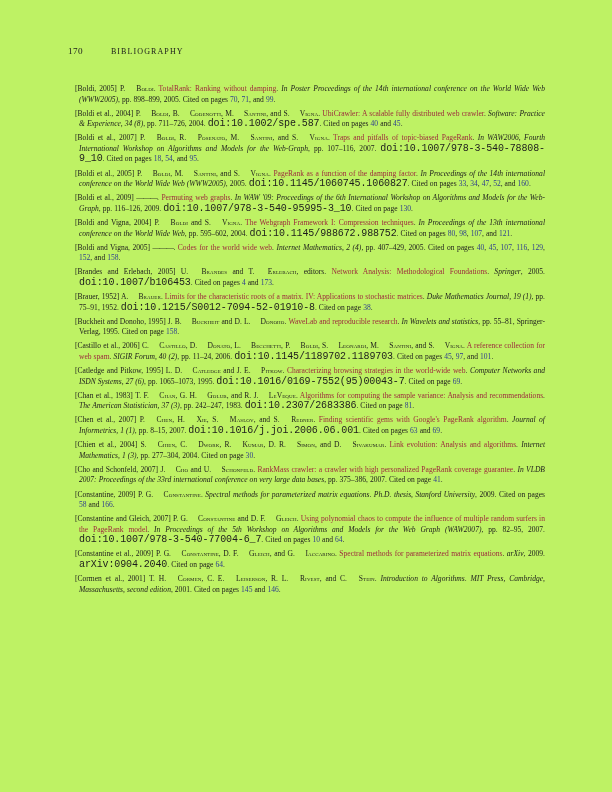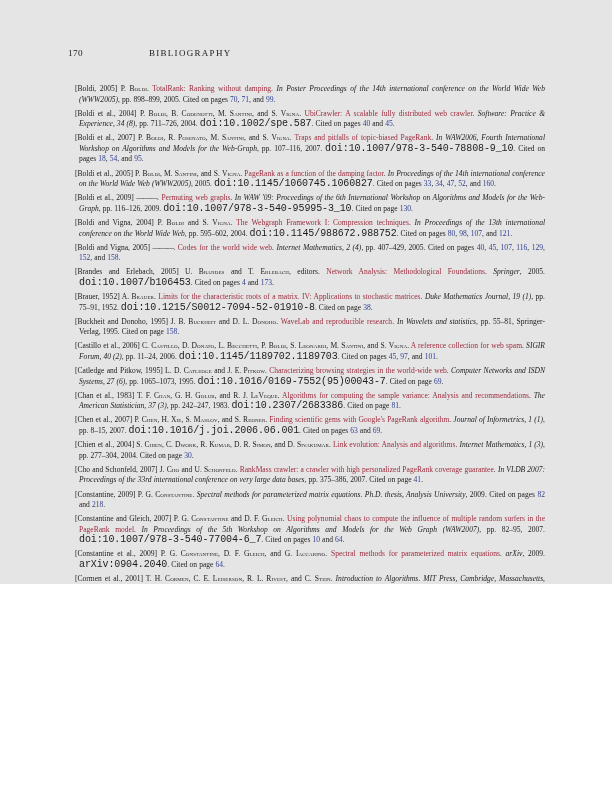--- a/index.html
+++ b/index.html
@@ -4,22 +4,22 @@
 <title>Bibliography</title>
 <style>
   html, body {
     margin: 0;
     padding: 0;
     background: #ffffff;
   }
   .page {
     position: relative;
     width: 612px;
-    height: 584px;
-    background: #e5e5e5;
+    height: 792px;
+    background: #bef264;
     font-family: "Liberation Serif", "DejaVu Serif", serif;
     color: #1a1a1a;
     overflow: hidden;
     box-sizing: border-box;
   }
 
   
   .runhead {
     position: absolute;
     top: 44px;
@@ -33,24 +33,23 @@
   }
   .folio {
     font-variant: small-caps;
     font-size: 9.2px;
     letter-spacing: 0.04em;
     color: #1a1a1a;
   }
   .runhead-title {
     font-variant: small-caps;
     text-transform: lowercase;
-    font-size: 13px;
+    font-size: 11px;
     letter-spacing: 0.1em;
     color: #1a1a1a;
-    margin-left: 38px;
   }
 
   
   .biblist {
     position: absolute;
     top: 84px;
     left: 68px;
     width: 477px;
   }
   .bibentry {
@@ -66,20 +65,21 @@
   }
   .bibentry:last-child { margin-bottom: 0; }
 
   
   .lbl { white-space: nowrap; margin-left: 7px; }
 
   
   .sc {
     font-variant: small-caps;
     letter-spacing: 0.012em;
+    margin-left: 8px;
   }
 
   
   .ttl {
     color: #9c2a3c;
   }
   
   .it { font-style: italic; }
 
   
@@ -116,19 +116,19 @@
       <div class="bibentry"><span class="lbl">[Boldi and Vigna, 2005]</span> <span><span class="rep">———</span></span>. <span class="ttl">Codes for the world wide web</span>. <span class="it">Internet Mathematics, 2 (4)</span>, <span>pp. 407–429</span>, <span>2005</span>. <span>Cited on pages</span> <span class="pg">40</span>, <span class="pg">45</span>, <span class="pg">107</span>, <span class="pg">116</span>, <span class="pg">129</span>, <span class="pg">152</span>, and <span class="pg">158</span>.</div>
       <div class="bibentry"><span class="lbl">[Brandes and Erlebach, 2005]</span> <span>U. <span class="sc">Brandes</span> and T. <span class="sc">Erlebach</span>, editors</span>. <span class="ttl">Network Analysis: Methodological Foundations</span>. <span class="it">Springer</span>, <span>2005</span>. <span class="mono">doi:10.1007/b106453</span>. <span>Cited on pages</span> <span class="pg">4</span> and <span class="pg">173</span>.</div>
       <div class="bibentry"><span class="lbl">[Brauer, 1952]</span> <span>A. <span class="sc">Brauer</span></span>. <span class="ttl">Limits for the characteristic roots of a matrix. IV: Applications to stochastic matrices</span>. <span class="it">Duke Mathematics Journal, 19 (1)</span>, <span>pp. 75–91</span>, <span>1952</span>. <span class="mono">doi:10.1215/S0012-7094-52-01910-8</span>. <span>Cited on page</span> <span class="pg">38</span>.</div>
       <div class="bibentry"><span class="lbl">[Buckheit and Donoho, 1995]</span> <span>J. B. <span class="sc">Buckheit</span> and D. L. <span class="sc">Donoho</span></span>. <span class="ttl">WaveLab and reproducible research</span>. <span class="it">In Wavelets and statistics</span>, <span>pp. 55–81</span>, <span>Springer-Verlag</span>, <span>1995</span>. <span>Cited on page</span> <span class="pg">158</span>.</div>
       <div class="bibentry"><span class="lbl">[Castillo et al., 2006]</span> <span>C. <span class="sc">Castillo</span>, D. <span class="sc">Donato</span>, L. <span class="sc">Becchetti</span>, P. <span class="sc">Boldi</span>, S. <span class="sc">Leonardi</span>, M. <span class="sc">Santini</span>, and S. <span class="sc">Vigna</span></span>. <span class="ttl">A reference collection for web spam</span>. <span class="it">SIGIR Forum, 40 (2)</span>, <span>pp. 11–24</span>, <span>2006</span>. <span class="mono">doi:10.1145/1189702.1189703</span>. <span>Cited on pages</span> <span class="pg">45</span>, <span class="pg">97</span>, and <span class="pg">101</span>.</div>
       <div class="bibentry"><span class="lbl">[Catledge and Pitkow, 1995]</span> <span>L. D. <span class="sc">Catledge</span> and J. E. <span class="sc">Pitkow</span></span>. <span class="ttl">Characterizing browsing strategies in the world-wide web</span>. <span class="it">Computer Networks and ISDN Systems, 27 (6)</span>, <span>pp. 1065–1073</span>, <span>1995</span>. <span class="mono">doi:10.1016/0169-7552(95)00043-7</span>. <span>Cited on page</span> <span class="pg">69</span>.</div>
       <div class="bibentry"><span class="lbl">[Chan et al., 1983]</span> <span>T. F. <span class="sc">Chan</span>, G. H. <span class="sc">Golub</span>, and R. J. <span class="sc">LeVeque</span></span>. <span class="ttl">Algorithms for computing the sample variance: Analysis and recommendations</span>. <span class="it">The American Statistician, 37 (3)</span>, <span>pp. 242–247</span>, <span>1983</span>. <span class="mono">doi:10.2307/2683386</span>. <span>Cited on page</span> <span class="pg">81</span>.</div>
       <div class="bibentry"><span class="lbl">[Chen et al., 2007]</span> <span>P. <span class="sc">Chen</span>, H. <span class="sc">Xie</span>, S. <span class="sc">Maslov</span>, and S. <span class="sc">Redner</span></span>. <span class="ttl">Finding scientific gems with Google's PageRank algorithm</span>. <span class="it">Journal of Informetrics, 1 (1)</span>, <span>pp. 8–15</span>, <span>2007</span>. <span class="mono">doi:10.1016/j.joi.2006.06.001</span>. <span>Cited on pages</span> <span class="pg">63</span> and <span class="pg">69</span>.</div>
       <div class="bibentry"><span class="lbl">[Chien et al., 2004]</span> <span>S. <span class="sc">Chien</span>, C. <span class="sc">Dwork</span>, R. <span class="sc">Kumar</span>, D. R. <span class="sc">Simon</span>, and D. <span class="sc">Sivakumar</span></span>. <span class="ttl">Link evolution: Analysis and algorithms</span>. <span class="it">Internet Mathematics, 1 (3)</span>, <span>pp. 277–304</span>, <span>2004</span>. <span>Cited on page</span> <span class="pg">30</span>.</div>
       <div class="bibentry"><span class="lbl">[Cho and Schonfeld, 2007]</span> <span>J. <span class="sc">Cho</span> and U. <span class="sc">Schonfeld</span></span>. <span class="ttl">RankMass crawler: a crawler with high personalized PageRank coverage guarantee</span>. <span class="it">In VLDB 2007: Proceedings of the 33rd international conference on very large data bases</span>, <span>pp. 375–386</span>, <span>2007</span>. <span>Cited on page</span> <span class="pg">41</span>.</div>
-      <div class="bibentry"><span class="lbl">[Constantine, 2009]</span> <span>P. G. <span class="sc">Constantine</span></span>. <span class="it">Spectral methods for parameterized matrix equations</span>. <span class="it">Ph.D. thesis, Analysis University</span>, <span>2009</span>. <span>Cited on pages</span> <span class="pg">82</span> and <span class="pg">218</span>.</div>
+      <div class="bibentry"><span class="lbl">[Constantine, 2009]</span> <span>P. G. <span class="sc">Constantine</span></span>. <span class="it">Spectral methods for parameterized matrix equations</span>. <span class="it">Ph.D. thesis, Stanford University</span>, <span>2009</span>. <span>Cited on pages</span> <span class="pg">58</span> and <span class="pg">166</span>.</div>
       <div class="bibentry"><span class="lbl">[Constantine and Gleich, 2007]</span> <span>P. G. <span class="sc">Constantine</span> and D. F. <span class="sc">Gleich</span></span>. <span class="ttl">Using polynomial chaos to compute the influence of multiple random surfers in the PageRank model</span>. <span class="it">In Proceedings of the 5th Workshop on Algorithms and Models for the Web Graph (WAW2007)</span>, <span>pp. 82–95</span>, <span>2007</span>. <span class="mono">doi:10.1007/978-3-540-77004-6_7</span>. <span>Cited on pages</span> <span class="pg">10</span> and <span class="pg">64</span>.</div>
       <div class="bibentry"><span class="lbl">[Constantine et al., 2009]</span> <span>P. G. <span class="sc">Constantine</span>, D. F. <span class="sc">Gleich</span>, and G. <span class="sc">Iaccarino</span></span>. <span class="ttl">Spectral methods for parameterized matrix equations</span>. <span class="it">arXiv</span>, <span>2009</span>. <span class="mono">arXiv:0904.2040</span>. <span>Cited on page</span> <span class="pg">64</span>.</div>
       <div class="bibentry"><span class="lbl">[Cormen et al., 2001]</span> <span>T. H. <span class="sc">Cormen</span>, C. E. <span class="sc">Leiserson</span>, R. L. <span class="sc">Rivest</span>, and C. <span class="sc">Stein</span></span>. <span class="it">Introduction to Algorithms</span>. <span class="it">MIT Press, Cambridge, Massachusetts, second edition</span>, <span>2001</span>. <span>Cited on pages</span> <span class="pg">145</span> and <span class="pg">146</span>.</div>
     </div>
 
 </div>
 
 </body></html>

